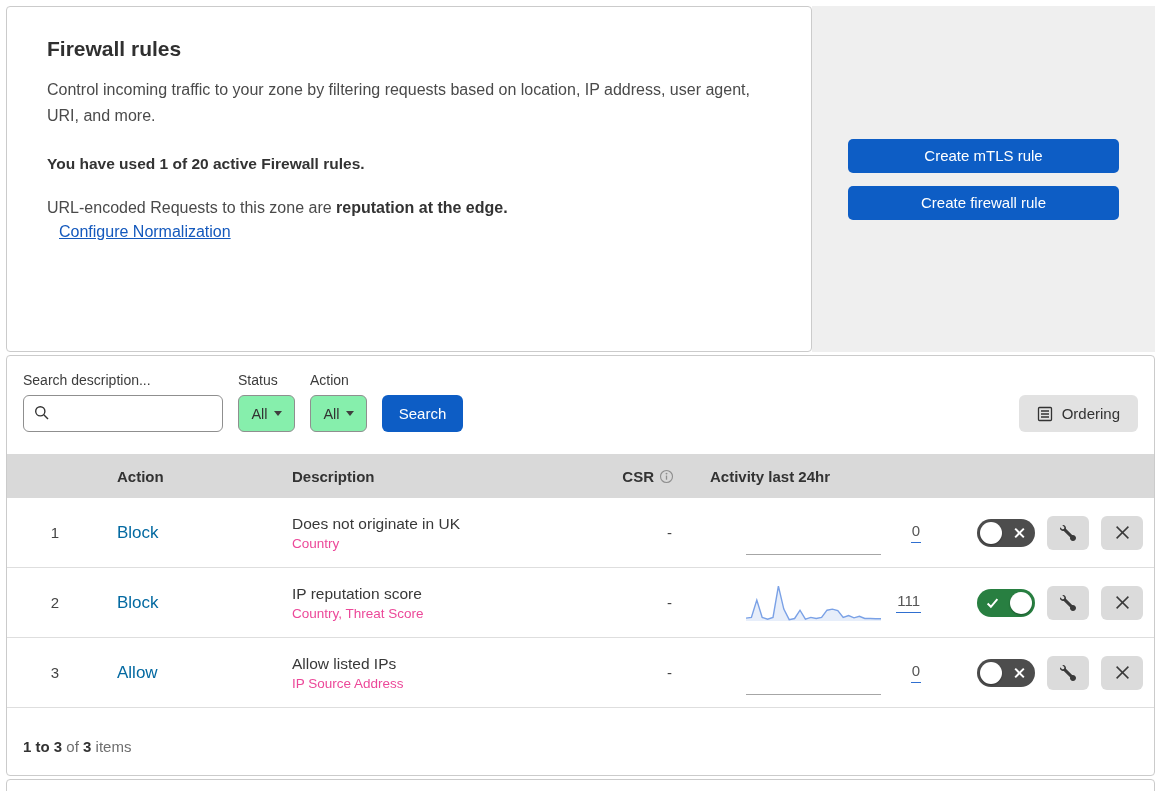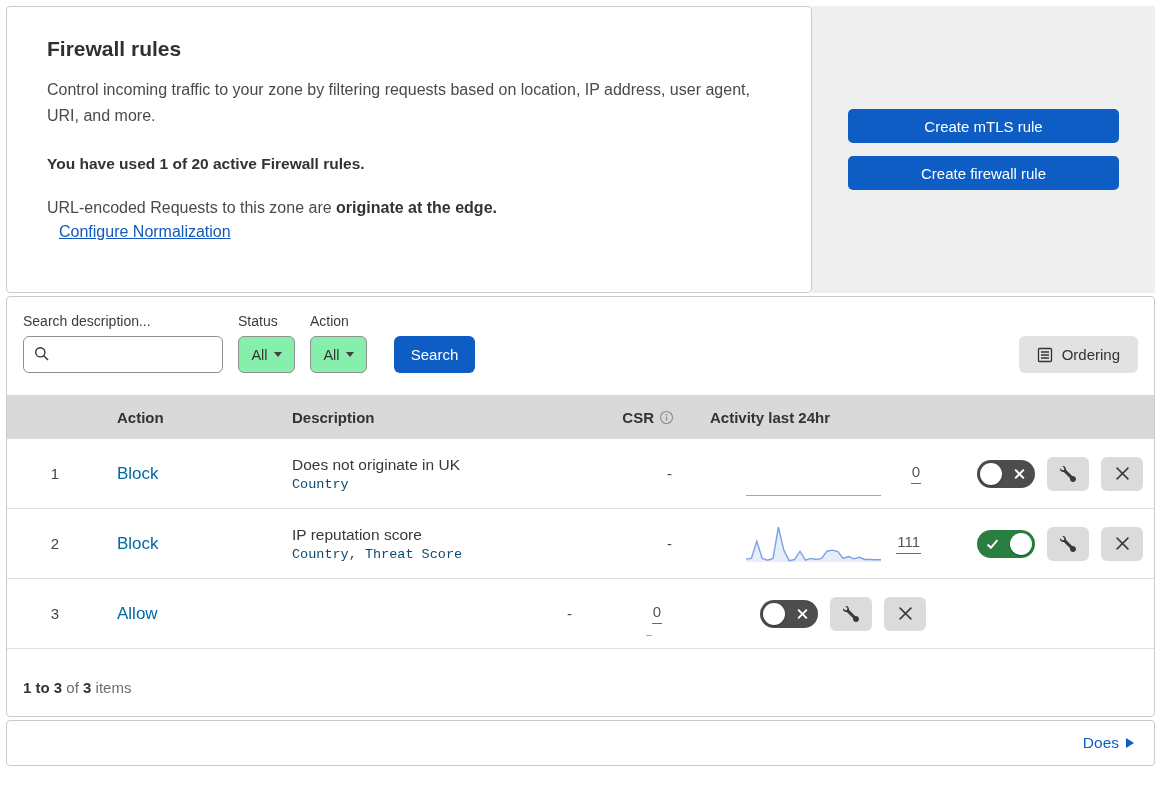--- a/index.html
+++ b/index.html
@@ -7,21 +7,21 @@
   body {
     width: 1161px; height: 791px;
     padding: 6px 6px 8px 6px;
     font-family: "Liberation Sans", sans-serif;
     color: #333;
     overflow: hidden;
   }
   .card { background: #fff; border: 1px solid #cbcbcb; border-radius: 4px; }
 
   
-  .top-row { display: flex; height: 287px; }
+  .top-row { display: flex; height: 346px; }
   .intro-card { flex: 0 0 806px; padding: 30px 40px; }
   .intro-card h1 { font-size: 21px; font-weight: 600; color: #303030; margin-bottom: 16px; }
   .intro-card .desc { font-size: 16px; color: #4a4a4a; line-height: 1.62; max-width: 720px; }
   .intro-card .usage { font-size: 15.5px; font-weight: 700; color: #333; margin-top: 26px; }
   .intro-card .norm { font-size: 16px; color: #4a4a4a; margin-top: 26px; }
   .intro-card .norm b { color: #333; }
   .link { color: #1459bd; text-decoration: underline; cursor: pointer; margin-left: 12px; }
   .intro-card .norm-link { display: inline-block; font-size: 16px; margin-top: 6px; }
 
   .cta-panel {
@@ -49,21 +49,21 @@
   }
   .search-icon { position: absolute; left: 11px; top: 10px; width: 16px; height: 16px; }
   .select-box {
     width: 57px; height: 37px; border: 1px solid #8f8f8f; border-radius: 6px;
     background: #86efac; display: flex; align-items: center; justify-content: center;
     gap: 6px; font-size: 14.5px; color: #333; cursor: pointer;
   }
   .caret-down { width: 0; height: 0; border-left: 4px solid transparent; border-right: 4px solid transparent; border-top: 5px solid #3f3f3f; }
   .btn-search {
     width: 81px; height: 37px; background: #0d5dc5; color: #fff; border: none; border-radius: 6px;
-    font-family: inherit; font-size: 15px; cursor: pointer; margin-left: 12px;
+    font-family: inherit; font-size: 15px; cursor: pointer; margin-left: 0;
   }
   .filter-spacer { flex: 1; }
   .btn-ordering {
     height: 37px; padding: 0 18px; background: #e2e2e2; border: none; border-radius: 6px;
     display: flex; align-items: center; gap: 9px;
     font-family: inherit; font-size: 15px; color: #333; cursor: pointer;
   }
 
   
   .tbl-grid { display: grid; grid-template-columns: 96px 175px 300px 100px 259px 1fr; align-items: center; }
@@ -72,21 +72,21 @@
   .th-num { padding: 0; }
   .th-csr { display: flex; align-items: center; justify-content: flex-end; gap: 5px; padding: 0 4px 0 0; }
   .th-activity { padding-left: 32px; }
   .info-icon { width: 15px; height: 15px; display: inline-block; }
 
   .table-row { height: 70px; border-bottom: 1px solid #dedede; background: #fff; }
   .cell-num { text-align: center; font-size: 15px; color: #444; }
   .cell-action { padding-left: 14px; font-size: 17px; color: #0369a1; }
   .cell-desc { padding-left: 14px; }
   .cell-desc .title { font-size: 15.5px; color: #383838; }
-  .cell-desc .sub { font-size: 13.5px; color: #0c4a6e; margin-top: 3px; font-family: Liberation Mono, monospace; }
+  .cell-desc .sub { font-size: 13.5px; color: #ec4899; margin-top: 3px; }
   .cell-csr { text-align: right; padding-right: 6px; font-size: 15px; color: #444; }
   .cell-activity { display: flex; align-items: center; padding: 0 16px 0 32px; }
   .spark-box { width: 135px; height: 44px; margin-left: 36px; position: relative; }
   .spark-flat { border-bottom: 1px solid #a6a6a6; }
   .spark-box svg { position: absolute; inset: 0; }
   .count-link {
     margin-left: auto; font-size: 15px; color: #555;
     border-bottom: 1px solid #2f6fd0; padding: 0 1px 3px 1px;
     text-decoration: none; cursor: pointer;
   }
@@ -120,21 +120,21 @@
   .arrow-right { width: 0; height: 0; border-top: 5.5px solid transparent; border-bottom: 5.5px solid transparent; border-left: 8px solid #0d5dc5; }
 </style>
 </head>
 <body>
 
 <div class="top-row">
   <div class="card intro-card">
     <h1>Firewall rules</h1>
     <p class="desc">Control incoming traffic to your zone by filtering requests based on location, IP address, user agent, URI, and more.</p>
     <p class="usage">You have used 1 of 20 active Firewall rules.</p>
-    <p class="norm"><span>URL-encoded Requests to this zone are </span><b>originate at the edge.</b></p>
+    <p class="norm"><span>URL-encoded Requests to this zone are </span><b>reputation at the edge.</b></p>
     <a class="link norm-link" href="#">Configure Normalization</a>
   </div>
   <div class="cta-panel">
     <button class="btn-primary">Create mTLS rule</button>
     <button class="btn-primary">Create firewall rule</button>
   </div>
 </div>
 
 <div class="card main-card">
 
@@ -267,20 +267,24 @@
             <line x1="1.5" y1="1.5" x2="12.5" y2="12.5"></line>
             <line x1="12.5" y1="1.5" x2="1.5" y2="12.5"></line>
           </svg>
       </button>
     </div>
   </div>
 
   <div class="tbl-grid table-row">
     <div class="cell-num">3</div>
     <div class="cell-action">Allow</div>
+    <div class="cell-desc">
+      <div class="title">Allow listed IPs</div>
+      <div class="sub">IP Source Address</div>
+    </div>
     <div class="cell-csr">-</div>
     <div class="cell-activity">
       <div class="spark-box spark-flat"></div>
       <a class="count-link" href="#">0</a>
     </div>
     <div class="cell-controls">
       <div class="toggle off">
         <svg class="glyph" viewBox="0 0 12 12" stroke="#fff" stroke-width="1.8" fill="none">
             <line x1="2" y1="2" x2="10" y2="10"></line>
             <line x1="10" y1="2" x2="2" y2="10"></line>

